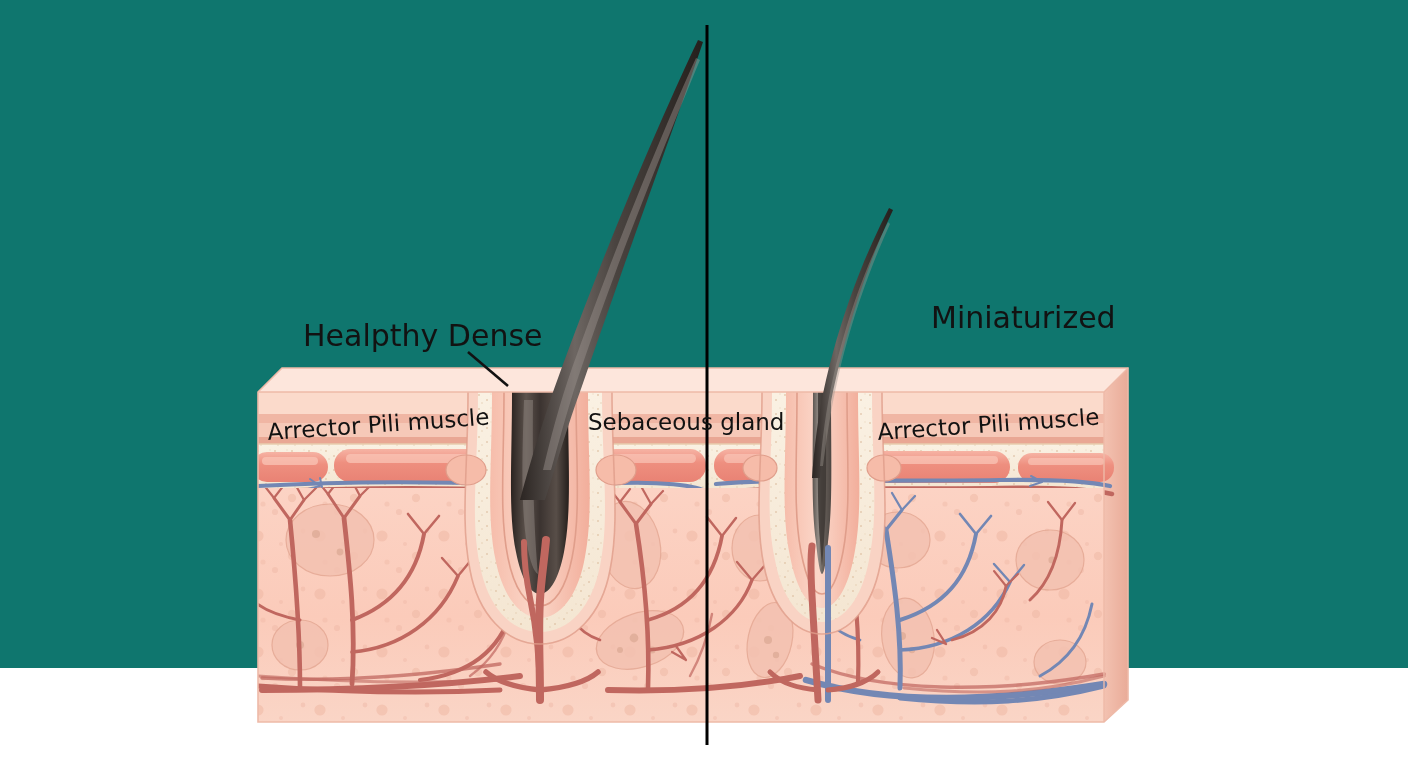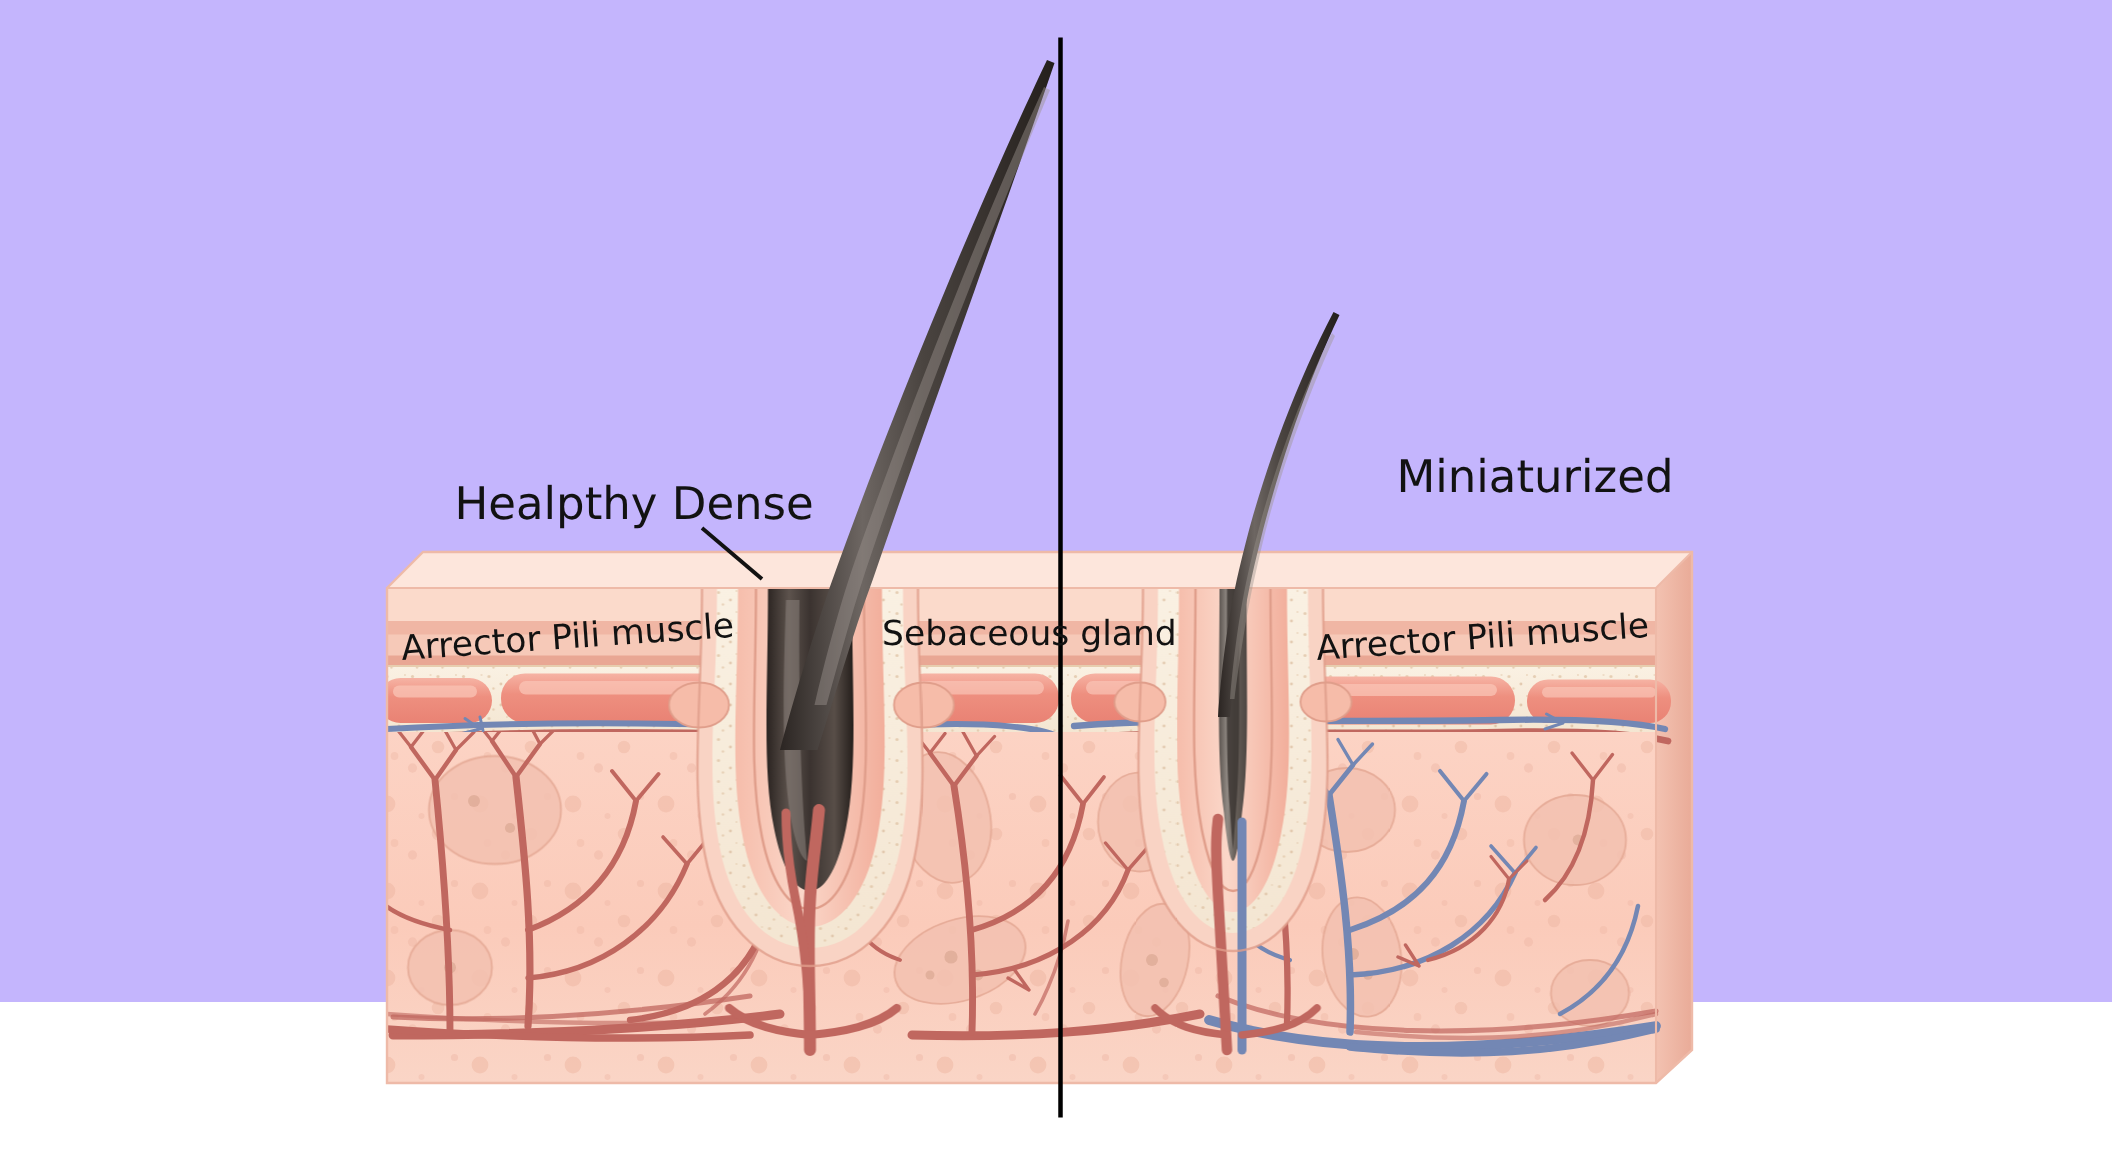--- a/index.html
+++ b/index.html
@@ -10,21 +10,21 @@
   body {
     width: 1408px;
     height: 768px;
     overflow: hidden;
     font-family: "DejaVu Sans", sans-serif;
   }
   #stage {
     position: relative;
     width: 1408px;
     height: 668px;
-    background: #c4b5fd;
+    background: #0f766e;
   }
   #diagram {
     position: absolute;
     left: 0;
     top: 0;
     width: 1408px;
     height: 768px;
     display: block;
   }
   .lbl {

